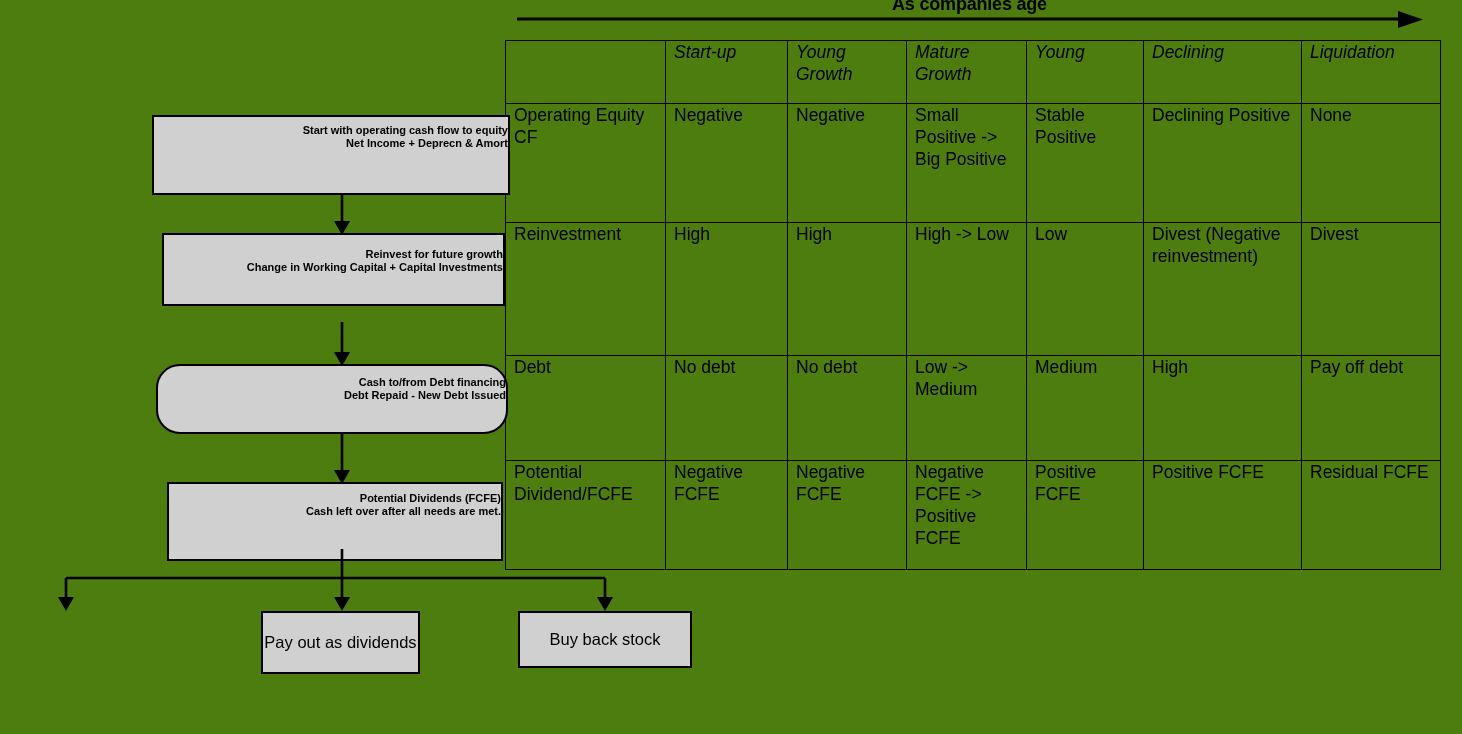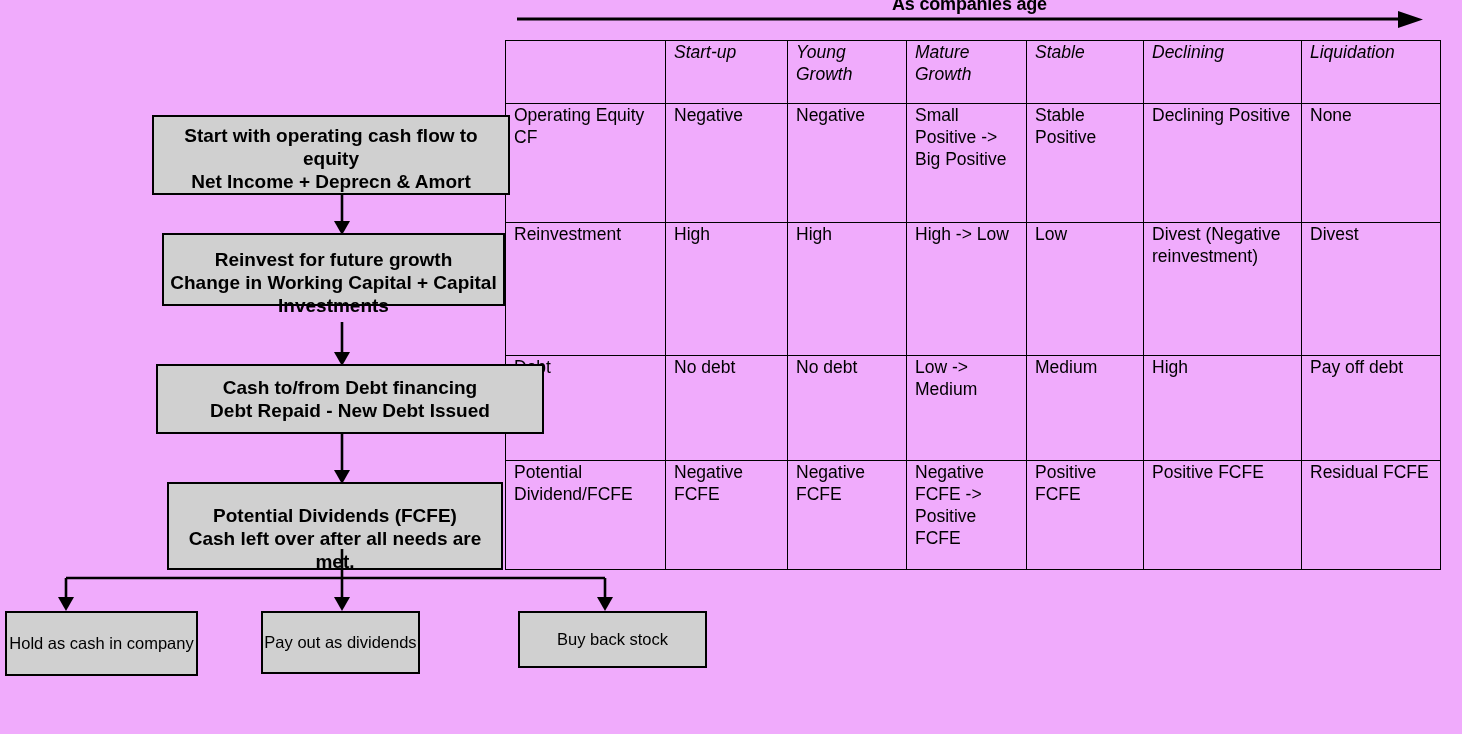--- a/index.html
+++ b/index.html
@@ -9,21 +9,21 @@
   }
   body {
     font-family: "Liberation Sans", sans-serif;
     color: #000000;
   }
   #page {
     position: relative;
     width: 1462px;
     height: 734px;
     overflow: hidden;
-    background: #f0abfc;
+    background: #4d7c0f;
   }
 
   
   #timeline-label {
     position: absolute;
     left: 517px;
     top: -6px;
     width: 905px;
     text-align: center;
     font-size: 18px;
@@ -79,55 +79,55 @@
   col.c-4     { width: 117px; }
   col.c-5     { width: 158px; }
   col.c-6     { width: 139px; }
 
   
   .flow-box {
     position: absolute;
     background: #d0d0d0;
     border: 2.2px solid #000000;
     box-sizing: border-box;
-    text-align: center;
-    font-size: 19px;
+    text-align: right;
+    font-size: 11px;
     line-height: 1.22;
     overflow: visible;
     display: block;
   }
   .flow-box .title {
     display: block;
     font-weight: bold;
   }
   .flow-box .sub {
     display: block;
     font-weight: bold;
   }
 
   #box-opcf   { left: 152px; top: 115px;  width: 358px; height: 80px;  padding-top: 7px; }
   #box-reinv  { left: 162px; top: 233px;  width: 343px; height: 73px;  padding-top: 13px; }
-  #box-debt   { left: 156px; top: 364px;  width: 388px; height: 70px;  padding-top: 10px; }
-  #box-fcfe   { left: 167px; top: 482px;  width: 336px; height: 88px;  padding-top: 20px; }
+  #box-debt   { left: 156px; top: 364px;  width: 352px; height: 70px;  padding-top: 10px; border-radius: 24px; }
+  #box-fcfe   { left: 167px; top: 482px;  width: 336px; height: 79px;  padding-top: 8px; }
 
   .leaf-box {
     position: absolute;
     background: #d0d0d0;
     border: 2.2px solid #000000;
     box-sizing: border-box;
     text-align: center;
     font-size: 16.5px;
     line-height: 1.3;
     display: flex;
     align-items: center;
     justify-content: center;
   }
   #box-hold    { left: 5px;   top: 611px; width: 193px; height: 65px; }
   #box-payout  { left: 261px; top: 611px; width: 159px; height: 63px; }
-  #box-buyback { left: 518px; top: 611px; width: 189px; height: 57px; text-align: right; }
+  #box-buyback { left: 518px; top: 611px; width: 174px; height: 57px; text-align: right; }
 
   
   .connector {
     position: absolute;
     pointer-events: none;
   }
   #conn-1 { left: 330px; top: 193px; width: 24px; height: 42px; }
   #conn-2 { left: 330px; top: 322px; width: 24px; height: 44px; }
   #conn-3 { left: 330px; top: 432px; width: 24px; height: 52px; }
   #conn-branch { left: 0px; top: 549px; width: 720px; height: 66px; }
@@ -152,21 +152,21 @@
       <col class="c-4">
         <col class="c-5">
         <col class="c-6">
     </colgroup>
     <thead>
       <tr>
         <th></th>
         <th>Start-up</th>
         <th>Young Growth</th>
         <th>Mature Growth</th>
-        <th>Stable</th>
+        <th>Young</th>
         <th>Declining</th>
         <th>Liquidation</th>
       </tr>
     </thead>
     <tbody>
       <tr class="r1">
         <td class="rowlabel">Operating Equity CF</td>
         <td>Negative</td>
         <td>Negative</td>
         <td>Small Positive -&gt; Big Positive</td>
@@ -241,23 +241,20 @@
     <line x1="342" y1="0" x2="342" y2="29" stroke="#000" stroke-width="2.6"></line>
     <line x1="66" y1="29" x2="605" y2="29" stroke="#000" stroke-width="2.6"></line>
     <line x1="66" y1="29" x2="66" y2="50" stroke="#000" stroke-width="2.6"></line>
     <polygon points="58,48 74,48 66,62" fill="#000"></polygon>
     <line x1="342" y1="29" x2="342" y2="50" stroke="#000" stroke-width="2.6"></line>
     <polygon points="334,48 350,48 342,62" fill="#000"></polygon>
     <line x1="605" y1="29" x2="605" y2="50" stroke="#000" stroke-width="2.6"></line>
     <polygon points="597,48 613,48 605,62" fill="#000"></polygon>
   </svg>
 
-  <div class="leaf-box" id="box-hold">
-    <span>Hold as cash in company</span>
-  </div>
   <div class="leaf-box" id="box-payout">
     <span>Pay out as dividends</span>
   </div>
   <div class="leaf-box" id="box-buyback">
     <span>Buy back stock</span>
   </div>
 
 </div>
 
 </body></html>

